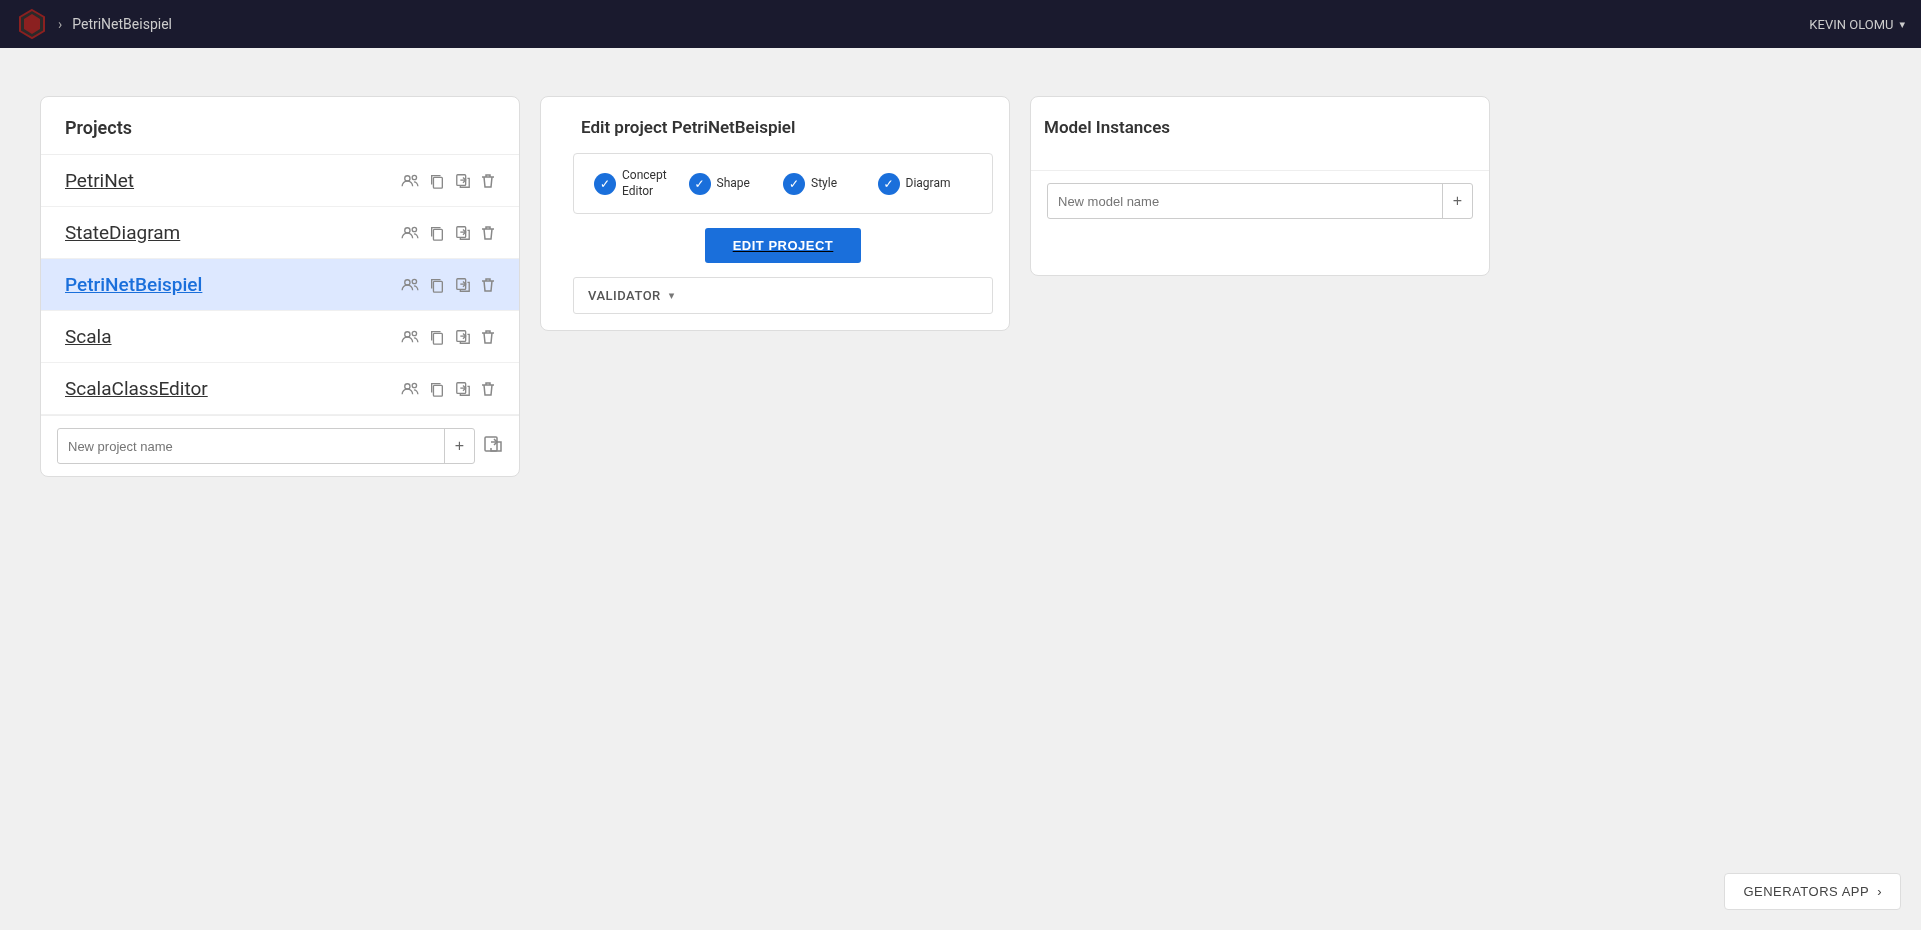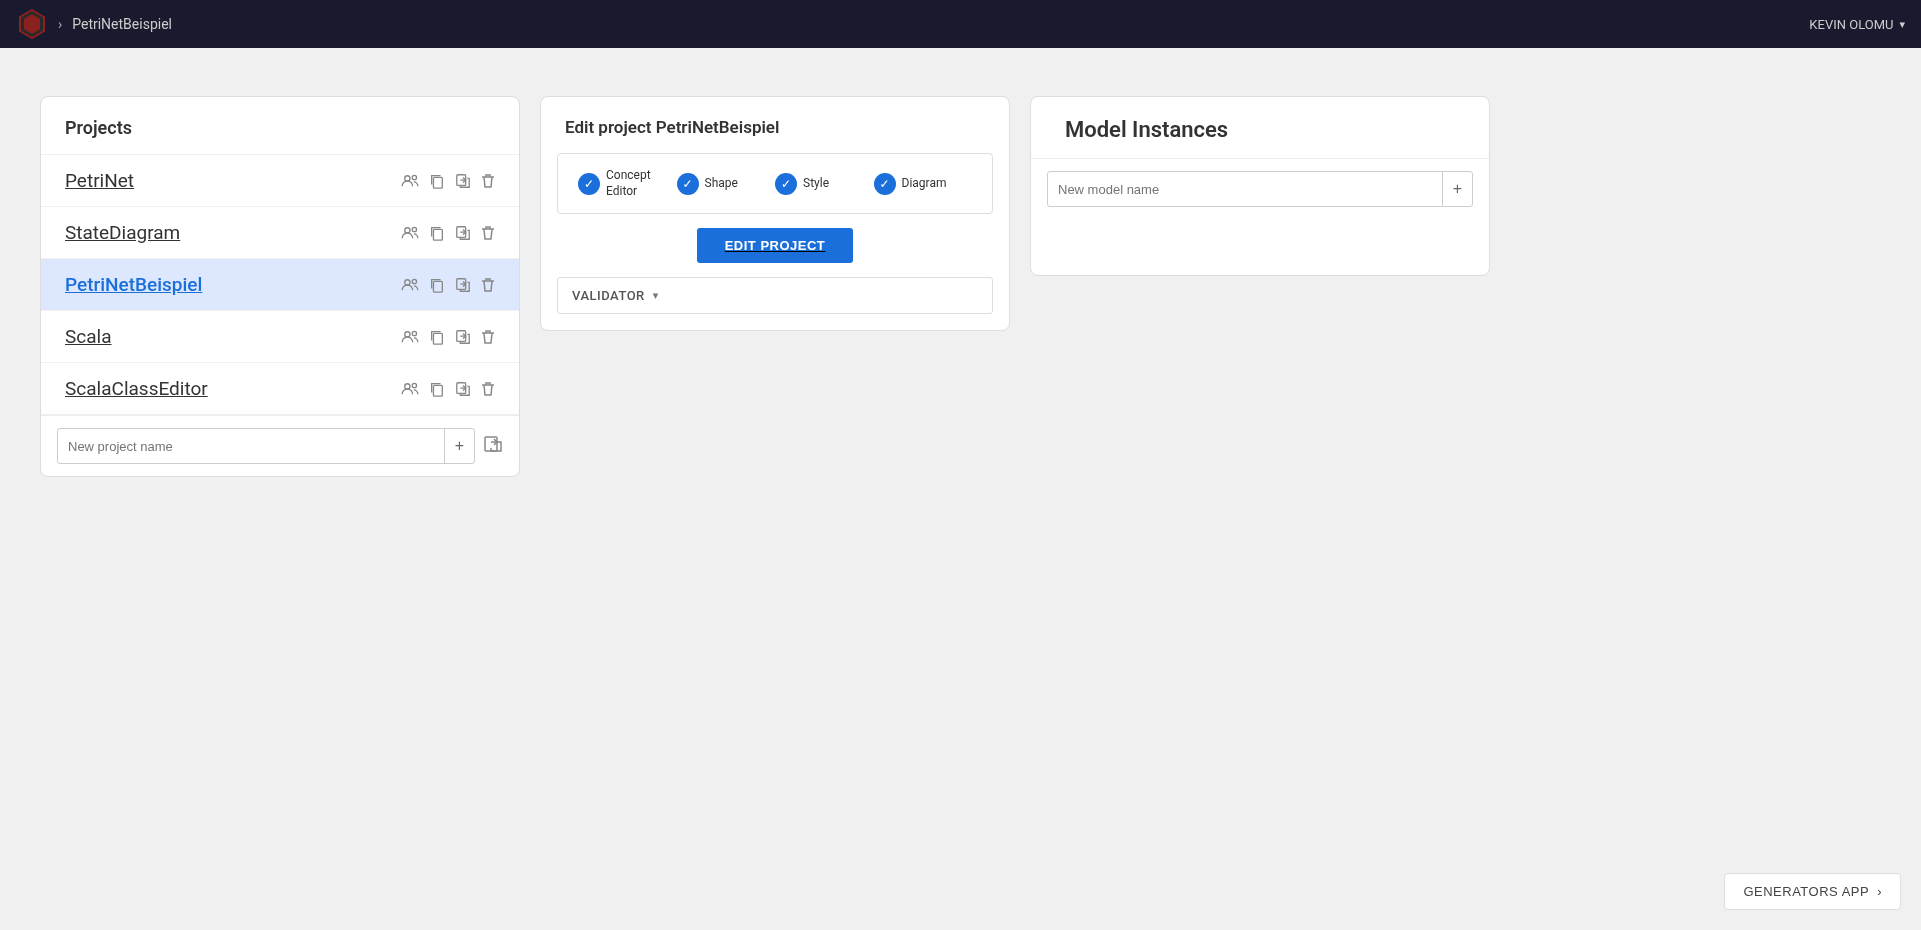--- a/index.html
+++ b/index.html
@@ -154,20 +154,21 @@
       color: #888;
       font-size: 18px;
       cursor: pointer;
     }
 
     
     .edit-panel {
       width: 470px;
       min-height: 220px;
       margin-left: 20px;
+      padding-left: 16px;
     }
     .edit-panel .panel-title {
       font-size: 17px;
       font-weight: 600;
       color: #333;
       padding: 20px 24px 16px;
     }
     .steps-bar {
       display: flex;
       align-items: center;
@@ -235,37 +236,38 @@
       color: #777;
     }
 
     
     .model-panel {
       width: 460px;
       min-height: 180px;
       margin-left: 20px;
     }
     .model-panel .panel-title {
-      font-size: 22px;
+      font-size: 17px;
       font-weight: 600;
       color: #333;
-      padding: 20px 34px 16px;
+      padding: 20px 13px 16px;
     }
     .no-instances-text {
       font-size: 13px;
       color: #aaa;
       text-align: center;
       padding: 20px 0;
       border-top: 1px solid #eee;
     }
     .new-model-area {
       padding: 12px 16px;
       border-top: 1px solid #eee;
       display: flex;
       align-items: center;
+      margin-top: 17px;
     }
     .new-model-input-wrap {
       flex: 1;
       display: flex;
       align-items: center;
       border: 1px solid #ccc;
       border-radius: 3px;
       overflow: hidden;
     }
     .new-model-input {

